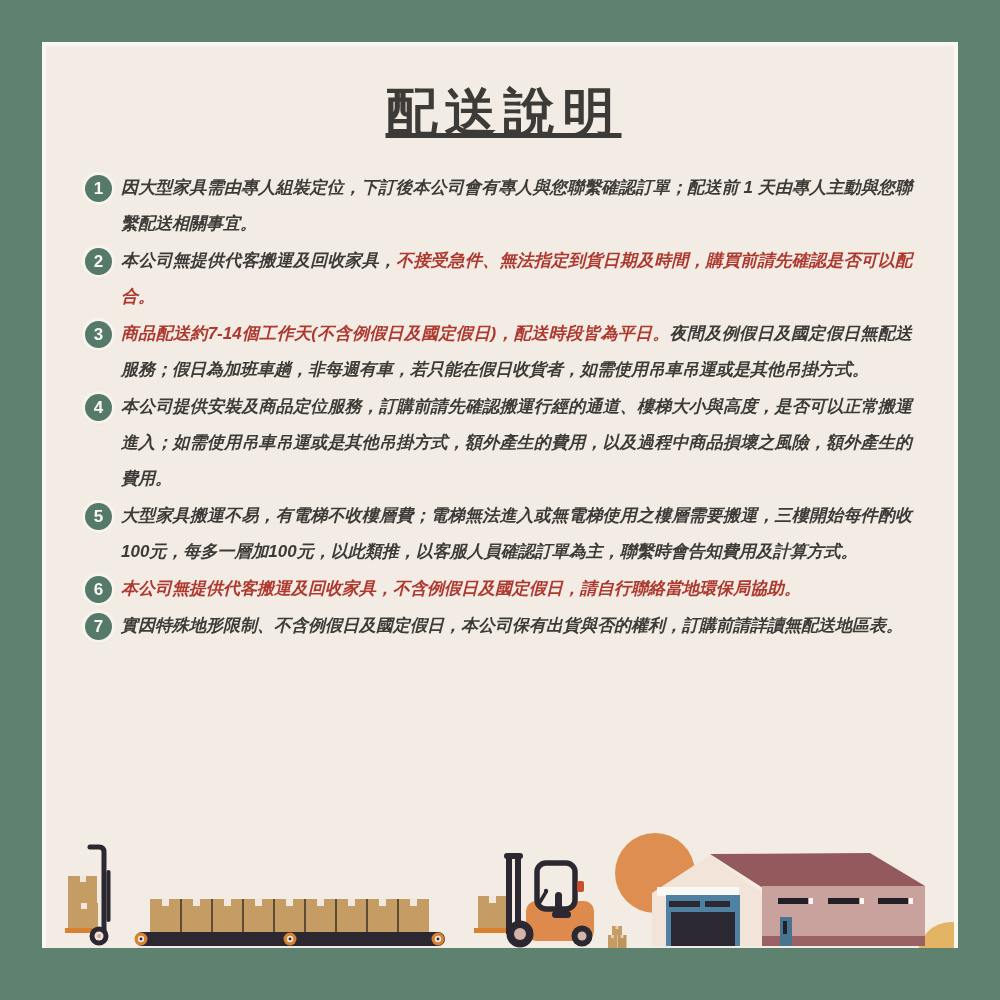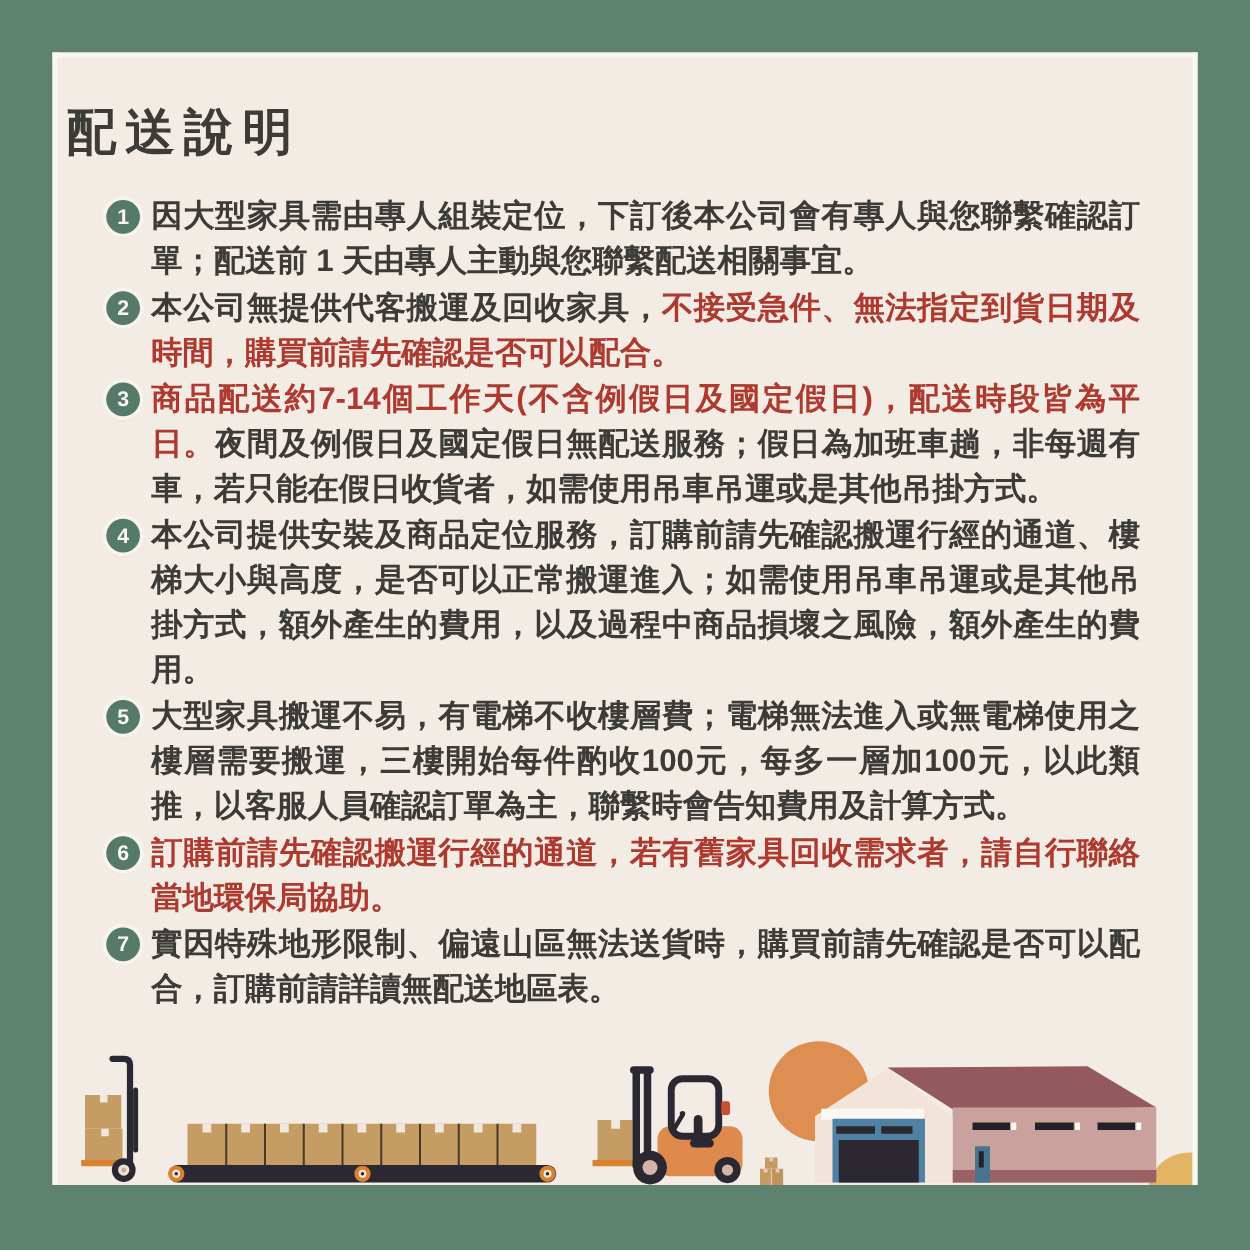--- a/index.html
+++ b/index.html
@@ -20,25 +20,27 @@
   .panel{
     position:absolute;top:42px;left:42px;right:42px;bottom:52px;
     background:var(--panel-cream);
     border:4px solid var(--border-white);
     border-bottom:none;
     box-sizing:border-box;
     overflow:hidden;
   }
   .title{
     margin-top:32px;
-    font-size:40px;
+    text-align:center;
+    font-size:52px;
     font-weight:700;
     letter-spacing:7px;
     text-indent:7px;
     color:var(--text-dark);
+    text-decoration:underline;
   }
   .list{
     margin-top:22px;
     padding:0 42px 0 39px;
   }
   .item{
     display:flex;
     align-items:flex-start;
     gap:9px;
     margin-bottom:1px;
@@ -49,25 +51,26 @@
     margin-top:5px;
     border-radius:50%;
     background:var(--badge-green);
     color:#FBF8F3;
     font-size:17px;font-weight:700;
     display:flex;align-items:center;justify-content:center;
     box-shadow:0 0 0 3px #F8F3EC, 0 2px 3px rgba(60,59,55,0.18);
   }
   .txt{
     flex:1 1 auto;
-    font-size:25px;
+    font-size:17px;
     line-height:36px;
     font-weight:700;
     color:var(--text-dark);
     text-align:justify;
+    font-style:italic;
   }
   .txt .dark{color:var(--text-dark);}
   .txt .red{color:var(--text-red);}
   .scene{
     position:absolute;left:0;right:0;bottom:0;
     width:100%;height:120px;
     display:block;
   }
 </style>
 </head>
@@ -93,25 +96,25 @@
       <div class="item">
         <div class="num">4</div>
         <div class="txt"><span class="dark">本公司提供安裝及商品定位服務，訂購前請先確認搬運行經的通道、樓梯大小與高度，是否可以正常搬運進入；如需使用吊車吊運或是其他吊掛方式，額外產生的費用，以及過程中商品損壞之風險，額外產生的費用。</span></div>
       </div>
       <div class="item">
         <div class="num">5</div>
         <div class="txt"><span class="dark">大型家具搬運不易，有電梯不收樓層費；電梯無法進入或無電梯使用之樓層需要搬運，三樓開始每件酌收100元，每多一層加100元，以此類推，以客服人員確認訂單為主，聯繫時會告知費用及計算方式。</span></div>
       </div>
       <div class="item">
         <div class="num">6</div>
-        <div class="txt"><span class="red">訂購前請先確認搬運行經的通道，若有舊家具回收需求者，請自行聯絡當地環保局協助。</span></div>
+        <div class="txt"><span class="red">本公司無提供代客搬運及回收家具，不含例假日及國定假日，請自行聯絡當地環保局協助。</span></div>
       </div>
       <div class="item">
         <div class="num">7</div>
-        <div class="txt"><span class="dark">實因特殊地形限制、偏遠山區無法送貨時，購買前請先確認是否可以配合，訂購前請詳讀無配送地區表。</span></div>
+        <div class="txt"><span class="dark">實因特殊地形限制、不含例假日及國定假日，本公司保有出貨與否的權利，訂購前請詳讀無配送地區表。</span></div>
       </div>
     </div>
 
   <svg class="scene" viewBox="0 0 908 120" preserveAspectRatio="none">
 
     <circle cx="609" cy="45" r="40" fill="#DF8E51"></circle>
 
     <circle cx="905" cy="127" r="33" fill="#E2B463"></circle>
 
     <g>

